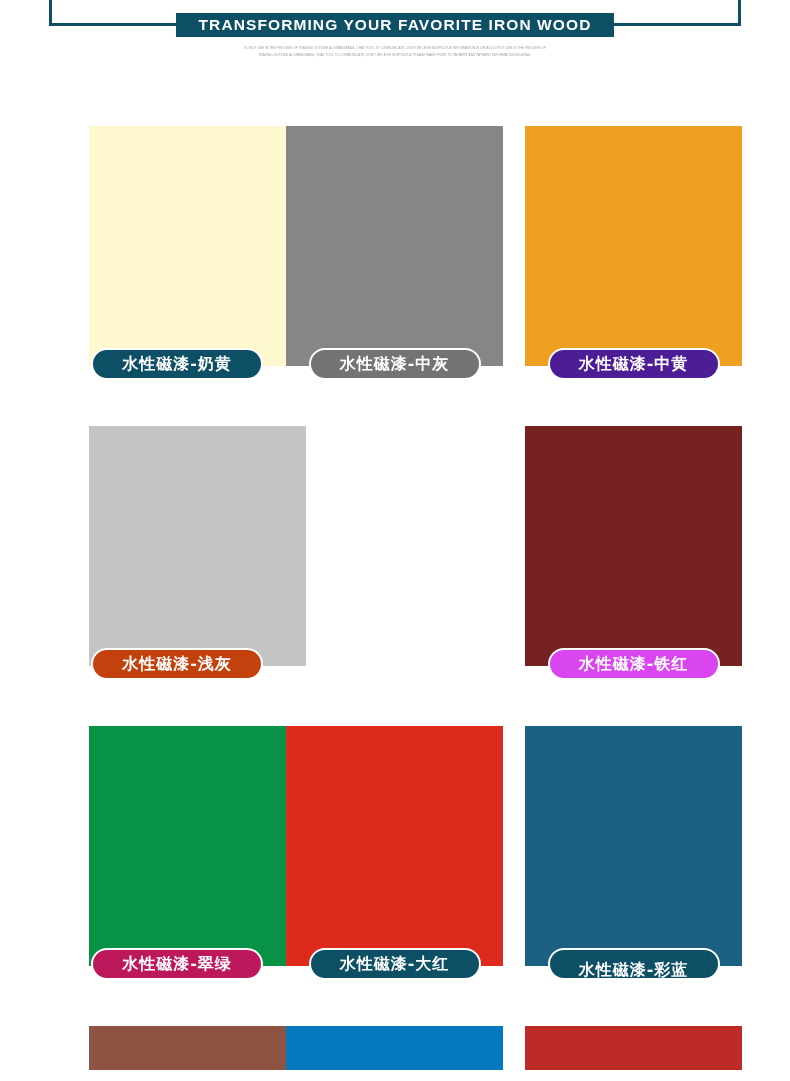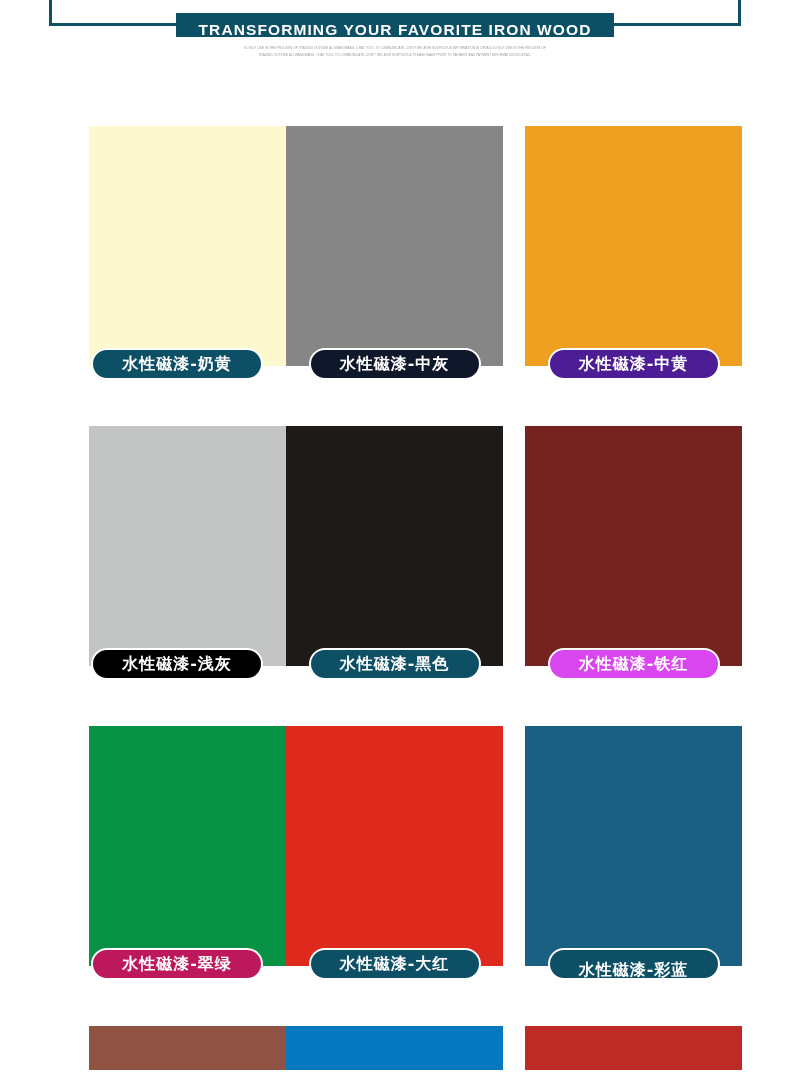--- a/index.html
+++ b/index.html
@@ -48,21 +48,21 @@
     background: #0D4F65;
   }
   .title-plate {
     position: absolute;
     left: 176px;
     top: 13px;
     width: 438px;
     height: 24px;
     background: #0D4F65;
     display: flex;
-    align-items: flex-end;
+    align-items: center;
     justify-content: center;
   }
   .title-plate span {
     color: #ffffff;
     font-size: 15.5px;
     font-weight: bold;
     letter-spacing: 1.1px;
     white-space: nowrap;
     line-height: 1;
   }
@@ -167,43 +167,37 @@
 
   <div class="row">
     <div class="cell col-0">
       <div class="swatch" style="background: rgb(253, 248, 206);"></div>
       <div class="badge" style="background: rgb(13, 79, 101); border-color: rgb(255, 255, 255); color: rgb(255, 255, 255);">
         <span>水性磁漆-奶黄</span>
       </div>
     </div>
     <div class="cell col-1">
       <div class="swatch" style="background: rgb(134, 134, 134);"></div>
-      <div class="badge" style="background: #0f172a; border-color: rgb(255, 255, 255); color: rgb(255, 255, 255); justify-content: center;">
+      <div class="badge" style="background: #737373; border-color: rgb(255, 255, 255); color: rgb(255, 255, 255); justify-content: center;">
         <span>水性磁漆-中灰</span>
       </div>
     </div>
     <div class="cell col-2">
       <div class="swatch" style="background: rgb(239, 160, 32);"></div>
       <div class="badge" style="background: #4c1d95; border-color: rgb(255, 255, 255); color: rgb(255, 255, 255);">
         <span>水性磁漆-中黄</span>
       </div>
     </div>
   </div>
 
   <div class="row">
     <div class="cell col-0">
       <div class="swatch" style="background: rgb(195, 196, 196);"></div>
-      <div class="badge" style="background: #000000; border-color: rgb(255, 255, 255); color: rgb(255, 255, 255);">
+      <div class="badge" style="background: #c2410c; border-color: rgb(255, 255, 255); color: rgb(255, 255, 255);">
         <span>水性磁漆-浅灰</span>
-      </div>
-    </div>
-    <div class="cell col-1">
-      <div class="swatch" style="background: rgb(30, 26, 24);"></div>
-      <div class="badge" style="background: rgb(13, 79, 101); border-color: rgb(255, 255, 255); color: rgb(255, 255, 255);">
-        <span>水性磁漆-黑色</span>
       </div>
     </div>
     <div class="cell col-2">
       <div class="swatch" style="background: rgb(118, 34, 32);"></div>
       <div class="badge" style="background: #d946ef; border-color: rgb(255, 255, 255); color: rgb(255, 255, 255);">
         <span>水性磁漆-铁红</span>
       </div>
     </div>
   </div>
 

